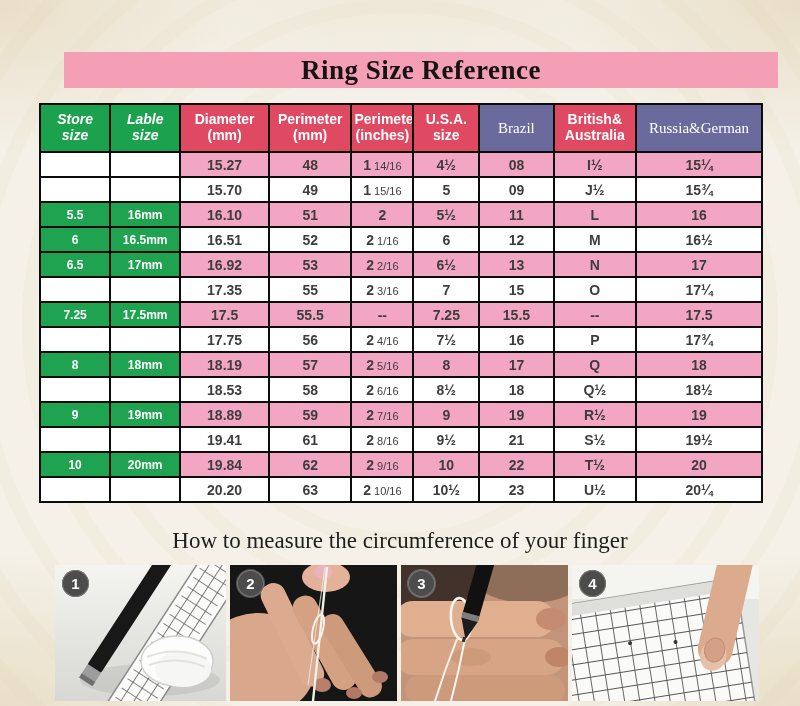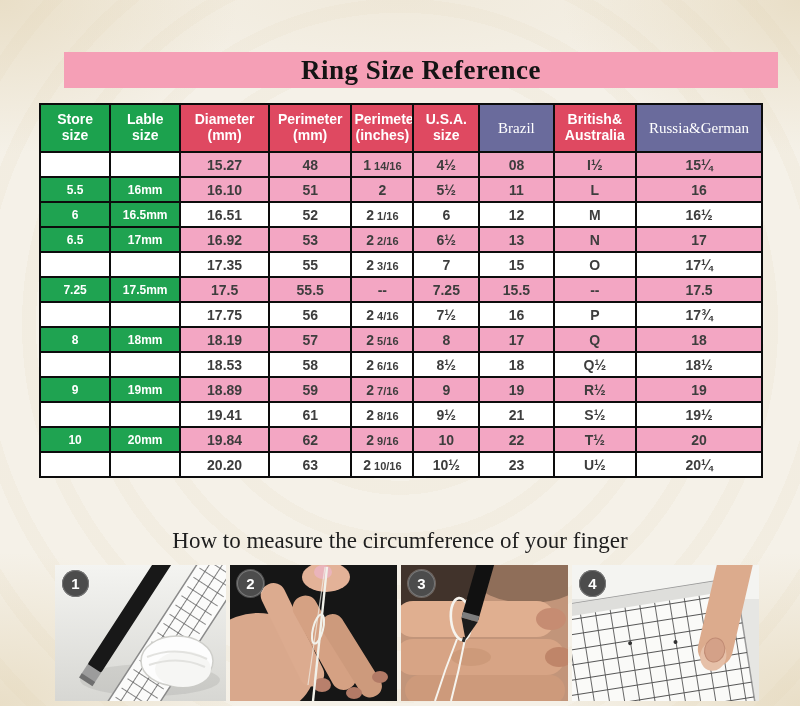--- a/index.html
+++ b/index.html
@@ -37,25 +37,25 @@
   th.c2, td.c2 { width:86px; }
   th.c3, td.c3 { width:80px; }
   th.c4, td.c4 { width:60px;margin-left:40px; }
   th.c5, td.c5 { width:64px; }
   th.c6, td.c6 { width:72px; }
   th.c7, td.c7 { width:80px; }
   th.c8, td.c8 { width:122px;margin-left:45px; }
   thead tr { height:48px; }
   tbody tr { height:25px; }
   th { color:#fff; font-weight:600; font-size:14px; line-height:1.12; padding:2px; }
-  .hdr-green  { background:var(--header-green,  #1CA24E); }
+  .hdr-green  { background:var(--header-green,  #1CA24E);font-style:italic; }
   .hdr-red    { background:var(--header-red,    #DF4961); }
   .hdr-purple { background:var(--header-purple, #6A6B9C); font-family:"Liberation Serif", serif; font-weight:500; font-size:15px; }
   td { font-size:14px; font-weight:600; color:#3d3d3d; }
-  td .frac { font-size:11px; font-weight:700; }
+  td .frac { font-size:11px; font-weight:400; }
   .cell-plain { background:#ffffff; }
   .cell-pink  { background:var(--row-pink, #F3A6C3); }
   .cell-green { background:var(--cell-green, #1FA351); color:#fff; font-size:12px; font-weight:600; }
 
   
   .measure-heading {
     position:absolute; left:0; top:528px; width:100%; text-align:center;
     font-family:Liberation Serif, serif; font-size:23px; font-weight:500;
     color:#1e1e1e; letter-spacing:0px; white-space:nowrap;
   }
@@ -103,20 +103,31 @@
           <tr>
             <td class="c0 cell-plain"></td>
             <td class="c1 cell-plain"></td>
             <td class="c2 cell-pink">15.27</td>
             <td class="c3 cell-pink">48</td>
             <td class="c4 cell-pink"><span>1</span><span class="frac"> 14/16</span></td>
             <td class="c5 cell-pink">4½</td>
             <td class="c6 cell-pink">08</td>
             <td class="c7 cell-pink">I½</td>
             <td class="c8 cell-pink">15¼</td>
+          </tr>
+          <tr>
+            <td class="c0 cell-plain"></td>
+            <td class="c1 cell-plain"></td>
+            <td class="c2 cell-plain">15.70</td>
+            <td class="c3 cell-plain">49</td>
+            <td class="c4 cell-plain"><span>1</span><span class="frac"> 15/16</span></td>
+            <td class="c5 cell-plain">5</td>
+            <td class="c6 cell-plain">09</td>
+            <td class="c7 cell-plain">J½</td>
+            <td class="c8 cell-plain">15¾</td>
           </tr>
           <tr>
             <td class="c0 cell-green">5.5</td>
             <td class="c1 cell-green">16mm</td>
             <td class="c2 cell-pink">16.10</td>
             <td class="c3 cell-pink">51</td>
             <td class="c4 cell-pink">2</td>
             <td class="c5 cell-pink">5½</td>
             <td class="c6 cell-pink">11</td>
             <td class="c7 cell-pink">L</td>

